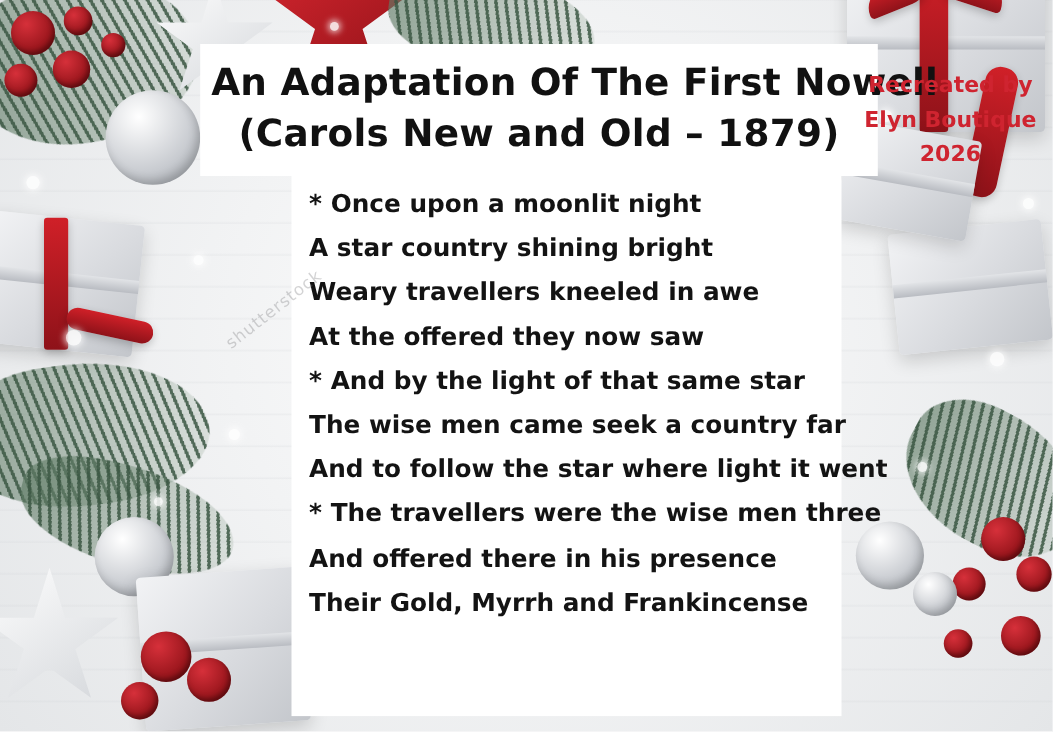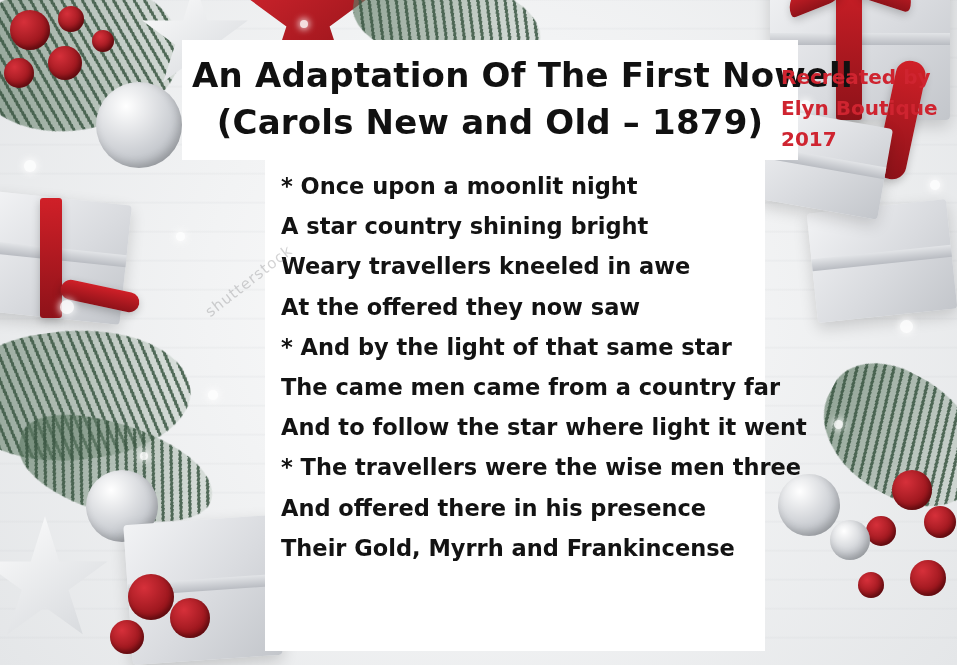--- a/index.html
+++ b/index.html
@@ -129,20 +129,21 @@
     line-height: 40.2px;
     color: #131313;
     white-space: nowrap;
   }
 
   .credit {
     position: absolute;
     right: 10px;
     top: 62px;
     width: 166px;
+    text-align: center;
     z-index: 6;
   }
   .credit-line {
     font-family: "DejaVu Sans", sans-serif;
     font-weight: bold;
     font-size: 20px;
     line-height: 31px;
     color: #cf2430;
     white-space: nowrap;
   }
@@ -229,26 +230,26 @@
     <div class="title-line">An Adaptation Of The First Nowell</div>
     <div class="title-line">(Carols New and Old – 1879)</div>
   </div>
 
   <div class="lyrics-panel">
     <div class="lyric-line">*  Once upon a moonlit night</div>
     <div class="lyric-line">A star country shining bright</div>
     <div class="lyric-line">Weary travellers kneeled in awe</div>
     <div class="lyric-line">At the offered they now saw</div>
     <div class="lyric-line">*  And by the light of that same star</div>
-    <div class="lyric-line">The came men came from a country far</div>
+    <div class="lyric-line">The wise men came seek a country far</div>
     <div class="lyric-line">And to follow the star where light it went</div>
     <div class="lyric-line">*  The travellers were the wise men three</div>
     <div class="lyric-line">And offered there in his presence</div>
     <div class="lyric-line">Their Gold, Myrrh and Frankincense</div>
   </div>
 
   <div class="credit">
     <div class="credit-line">Recreated by</div>
     <div class="credit-line">Elyn Boutique</div>
-    <div class="credit-line">2017</div>
+    <div class="credit-line">2026</div>
   </div>
 
 </div>
 
 </body></html>

